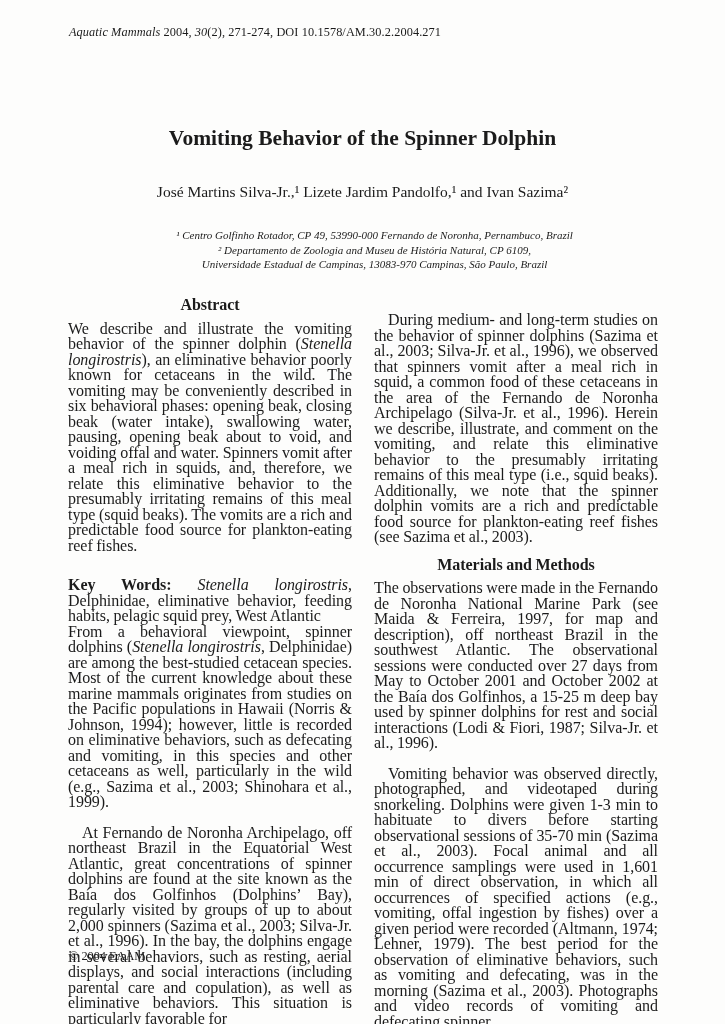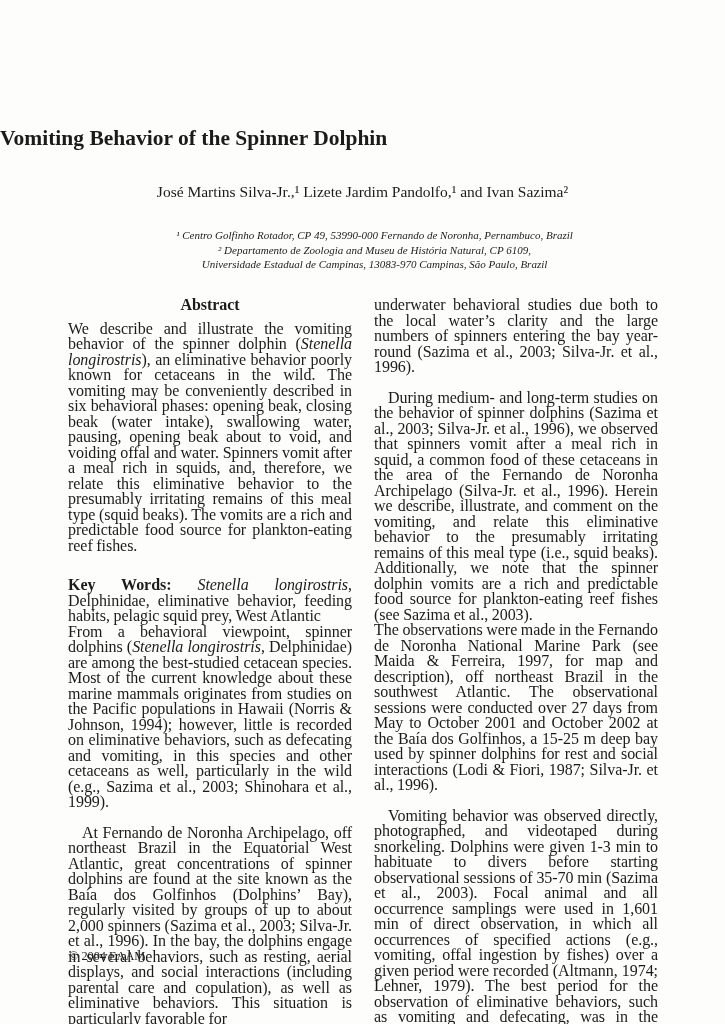--- a/index.html
+++ b/index.html
@@ -18,20 +18,21 @@
     left: 69px;
     top: 25px;
     font-size: 12.3px;
     letter-spacing: 0.1px;
     white-space: nowrap;
   }
   .title-block {
     position: absolute;
     left: 0; right: 0;
     top: 126px;
+    text-align: center;
     font-weight: bold;
     font-size: 21.5px;
     line-height: 24px;
   }
   .authors-line {
     position: absolute;
     left: 0; right: 0;
     top: 183px;
     text-align: center;
     font-size: 15.5px;
@@ -80,20 +81,21 @@
     left: 69px;
     top: 949px;
     font-size: 12.3px;
   }
 </style>
 </head>
 <body>
 
 <div class="page">
 
+  <div class="journal-line"><span class="i">Aquatic Mammals</span><span> 2004, </span><span class="i">30</span><span>(2), 271-274, DOI 10.1578/AM.30.2.2004.271</span></div>
 
   <div class="title-block">
     <div>Vomiting Behavior of the Spinner Dolphin</div>
   </div>
 
   <div class="authors-line">José Martins Silva-Jr.,¹ Lizete Jardim Pandolfo,¹ and Ivan Sazima²</div>
 
   <div class="affiliations">
     <div>¹ Centro Golfinho Rotador, CP 49, 53990-000 Fernando de Noronha, Pernambuco, Brazil</div>
     <div>² Departamento de Zoologia and Museu de História Natural, CP 6109,</div>
@@ -104,22 +106,22 @@
 
     <div class="col">
       <div class="sec-heading first">Abstract</div>
       <p><span>We describe and illustrate the vomiting behavior of the spinner dolphin (</span><span class="i">Stenella longirostris</span><span>), an eliminative behavior poorly known for cetaceans in the wild. The vomiting may be conveniently described in six behavioral phases: opening beak, closing beak (water intake), swallowing water, pausing, opening beak about to void, and voiding offal and water. Spinners vomit after a meal rich in squids, and, therefore, we relate this eliminative behavior to the presumably irritating remains of this meal type (squid beaks). The vomits are a rich and predictable food source for plankton-eating reef fishes.</span></p>
       <p class="gap-top"><span class="b">Key Words: </span><span class="i">Stenella longirostris</span><span>, Delphinidae, eliminative behavior, feeding habits, pelagic squid prey, West Atlantic</span></p>
       <p><span>From a behavioral viewpoint, spinner dolphins (</span><span class="i">Stenella longirostris</span><span>, Delphinidae) are among the best-studied cetacean species. Most of the current knowledge about these marine mammals originates from studies on the Pacific populations in Hawaii (Norris &amp; Johnson, 1994); however, little is recorded on eliminative behaviors, such as defecating and vomiting, in this species and other cetaceans as well, particularly in the wild (e.g., Sazima et al., 2003; Shinohara et al., 1999).</span></p>
       <p class="indent"><span>At Fernando de Noronha Archipelago, off northeast Brazil in the Equatorial West Atlantic, great concentrations of spinner dolphins are found at the site known as the Baía dos Golfinhos (Dolphins’ Bay), regularly visited by groups of up to about 2,000 spinners (Sazima et al., 2003; Silva-Jr. et al., 1996). In the bay, the dolphins engage in several behaviors, such as resting, aerial displays, and social interactions (including parental care and copulation), as well as eliminative behaviors. This situation is particularly favorable for</span></p>
     </div>
 
     <div class="col">
-      <p><span>underwater behavioral studies due both to the local water’s clarity and the large numbers of spinners entering the bay year-round (Sazima et al., 2003; Silva-Jr. et al., 1996).</span></p>
       <p class="indent"><span>During medium- and long-term studies on the behavior of spinner dolphins (Sazima et al., 2003; Silva-Jr. et al., 1996), we observed that spinners vomit after a meal rich in squid, a common food of these cetaceans in the area of the Fernando de Noronha Archipelago (Silva-Jr. et al., 1996). Herein we describe, illustrate, and comment on the vomiting, and relate this eliminative behavior to the presumably irritating remains of this meal type (i.e., squid beaks). Additionally, we note that the spinner dolphin vomits are a rich and predictable food source for plankton-eating reef fishes (see Sazima et al., 2003).</span></p>
+      <div class="sec-heading">Materials and Methods</div>
       <p><span>The observations were made in the Fernando de Noronha National Marine Park (see Maida &amp; Ferreira, 1997, for map and description), off northeast Brazil in the southwest Atlantic. The observational sessions were conducted over 27 days from May to October 2001 and October 2002 at the Baía dos Golfinhos, a 15-25 m deep bay used by spinner dolphins for rest and social interactions (Lodi &amp; Fiori, 1987; Silva-Jr. et al., 1996).</span></p>
       <p class="indent"><span>Vomiting behavior was observed directly, photographed, and videotaped during snorkeling. Dolphins were given 1-3 min to habituate to divers before starting observational sessions of 35-70 min (Sazima et al., 2003). Focal animal and all occurrence samplings were used in 1,601 min of direct observation, in which all occurrences of specified actions (e.g., vomiting, offal ingestion by fishes) over a given period were recorded (Altmann, 1974; Lehner, 1979). The best period for the observation of eliminative behaviors, such as vomiting and defecating, was in the morning (Sazima et al., 2003). Photographs and video records of vomiting and defecating spinner</span></p>
     </div>
 
   </div>
 
   <div class="footer-line">© 2004 EAAM</div>
 
 </div>
 

